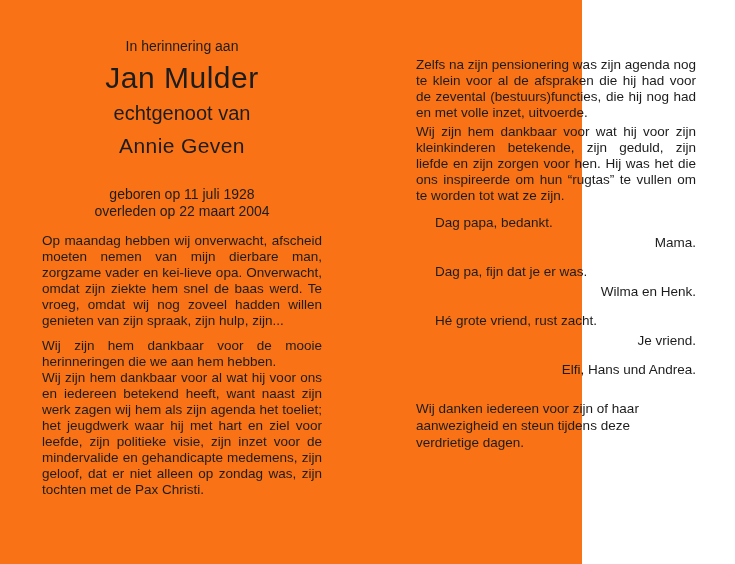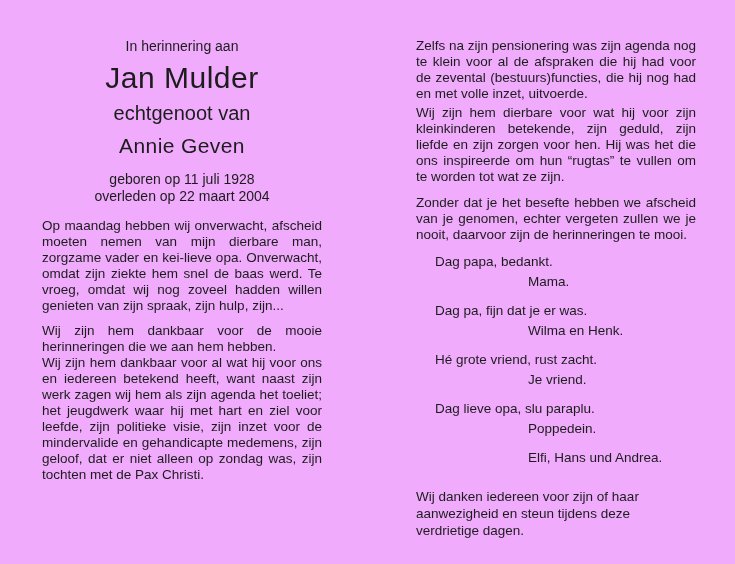--- a/index.html
+++ b/index.html
@@ -5,22 +5,22 @@
   * { box-sizing: border-box; margin: 0; padding: 0; }
   html, body {
     width: 735px; height: 564px;
     background: #ffffff;
     font-family: "Liberation Sans", "DejaVu Sans", sans-serif;
     color: #1c1c1c;
     overflow: hidden;
   }
   .card {
     position: relative;
-    width: 735px; height: 564px;
-    background: #f0abfc;
+    width: 582px; height: 564px;
+    background: #f97316;
   }
   .page-left {
     position: absolute;
     left: 42px; top: 0;
     width: 280px;
   }
   .page-right {
     position: absolute;
     left: 416px; top: 0;
     width: 280px;
@@ -47,50 +47,52 @@
     line-height: 16px;
   }
   .spouse-name {
     font-size: 21px;
     font-weight: normal;
     letter-spacing: 0.4px;
     margin-top: 13px;
     line-height: 24px;
   }
   .dates {
-    margin-top: 13px;
+    margin-top: 28px;
     font-size: 14px;
     line-height: 17px;
   }
   .section-heading {
     font-size: 13.5px;
     margin-top: 18px;
   }
   .body-par {
     font-size: 13.5px;
     line-height: 16px;
     text-align: justify;
     text-justify: inter-word;
+    margin-top: 19px;
   }
   .par-gap      { margin-top: 13px; }
   .par-gap-sm   { margin-top: 9px; }
   .par-gap-none { margin-top: 0; }
   .par-gap-xs   { margin-top: 3px; }
   .par-gap-md   { margin-top: 10px; }
   .tributes { margin-top: 8px; }
   .tribute { margin-top: 9px; }
   .tribute-message {
     font-size: 13.5px;
     line-height: 20px;
     padding-left: 19px;
   }
   .tribute-signature {
     font-size: 13.5px;
     line-height: 20px;
     padding-left: 112px;
+    text-align: right;
   }
   .closing {
     margin-top: 20px;
     font-size: 13.5px;
     line-height: 17px;
   }
 </style>
 </head>
 <body>
 
@@ -109,41 +111,36 @@
     </div>
 
 
     <p class="body-par par-gap">Op maandag hebben wij onverwacht, afscheid moeten nemen van mijn dierbare man, zorgzame vader en kei-lieve opa. Onverwacht, omdat zijn ziekte hem snel de baas werd. Te vroeg, omdat wij nog zoveel hadden willen genieten van zijn spraak, zijn hulp, zijn...</p>
     <p class="body-par par-gap-sm">Wij zijn hem dankbaar voor de mooie herinneringen die we aan hem hebben.</p>
     <p class="body-par par-gap-none">Wij zijn hem dankbaar voor al wat hij voor ons en iedereen betekend heeft, want naast zijn werk zagen wij hem als zijn agenda het toeliet; het jeugdwerk waar hij met hart en ziel voor leefde, zijn politieke visie, zijn inzet voor de mindervalide en gehandicapte medemens, zijn geloof, dat er niet alleen op zondag was, zijn tochten met de Pax Christi.</p>
   </div>
 
   <div class="page-right">
     <p class="body-par">Zelfs na zijn pensionering was zijn agenda nog te klein voor al de afspraken die hij had voor de zevental (bestuurs)functies, die hij nog had en met volle inzet, uitvoerde.</p>
-    <p class="body-par par-gap-xs">Wij zijn hem dierbare voor wat hij voor zijn kleinkinderen betekende, zijn geduld, zijn liefde en zijn zorgen voor hen. Hij was het die ons inspireerde om hun “rugtas” te vullen om te worden tot wat ze zijn.</p>
-    <p class="body-par par-gap-md">Zonder dat je het besefte hebben we afscheid van je genomen, echter vergeten zullen we je nooit, daarvoor zijn de herinneringen te mooi.</p>
+    <p class="body-par par-gap-xs">Wij zijn hem dankbaar voor wat hij voor zijn kleinkinderen betekende, zijn geduld, zijn liefde en zijn zorgen voor hen. Hij was het die ons inspireerde om hun “rugtas” te vullen om te worden tot wat ze zijn.</p>
 
     <div class="tributes">
       <div class="tribute">
         <div class="tribute-message">Dag papa, bedankt.</div>
         <div class="tribute-signature">Mama.</div>
       </div>
       <div class="tribute">
         <div class="tribute-message">Dag pa, fijn dat je er was.</div>
         <div class="tribute-signature">Wilma en Henk.</div>
       </div>
       <div class="tribute">
         <div class="tribute-message">Hé grote vriend, rust zacht.</div>
         <div class="tribute-signature">Je vriend.</div>
       </div>
       <div class="tribute">
-        <div class="tribute-message">Dag lieve opa, slu paraplu.</div>
-        <div class="tribute-signature">Poppedein.</div>
-      </div>
-      <div class="tribute">
         <div class="tribute-signature">Elfi, Hans und Andrea.</div>
       </div>
     </div>
 
     <p class="closing">Wij danken iedereen voor zijn of haar aanwezigheid en steun tijdens deze verdrietige dagen.</p>
   </div>
 
 </div>
 
 </body></html>

